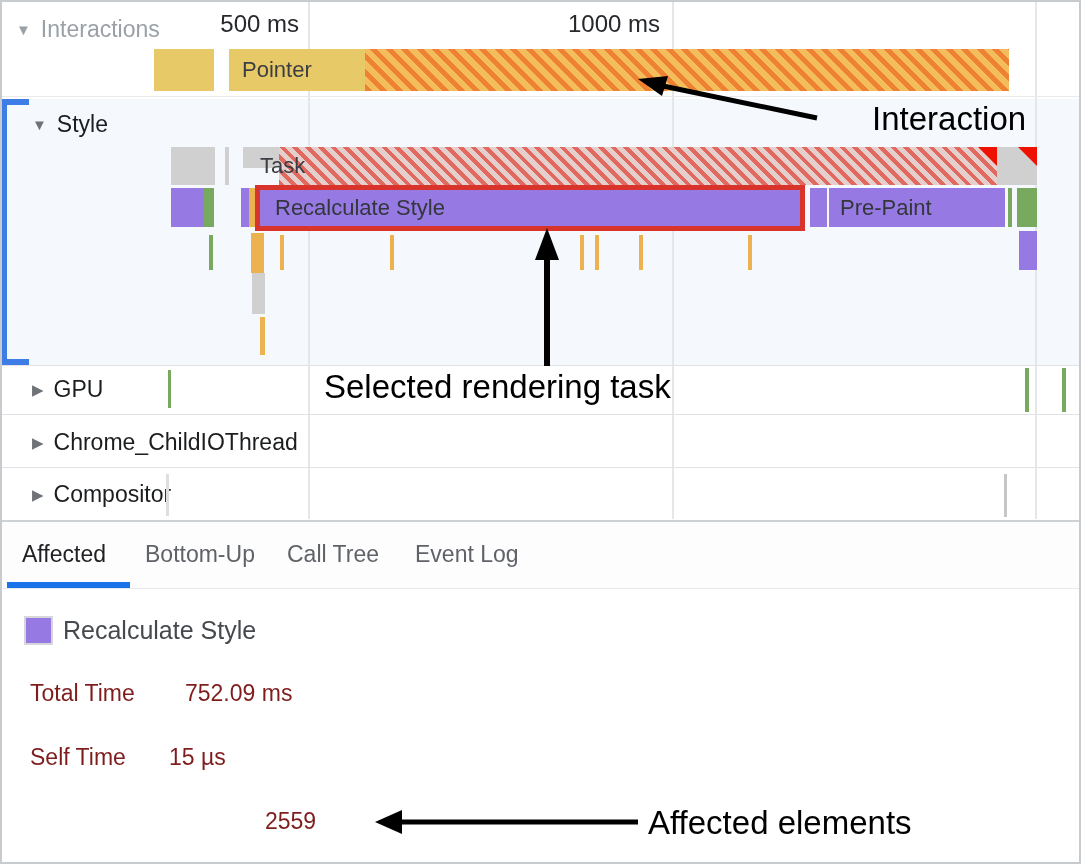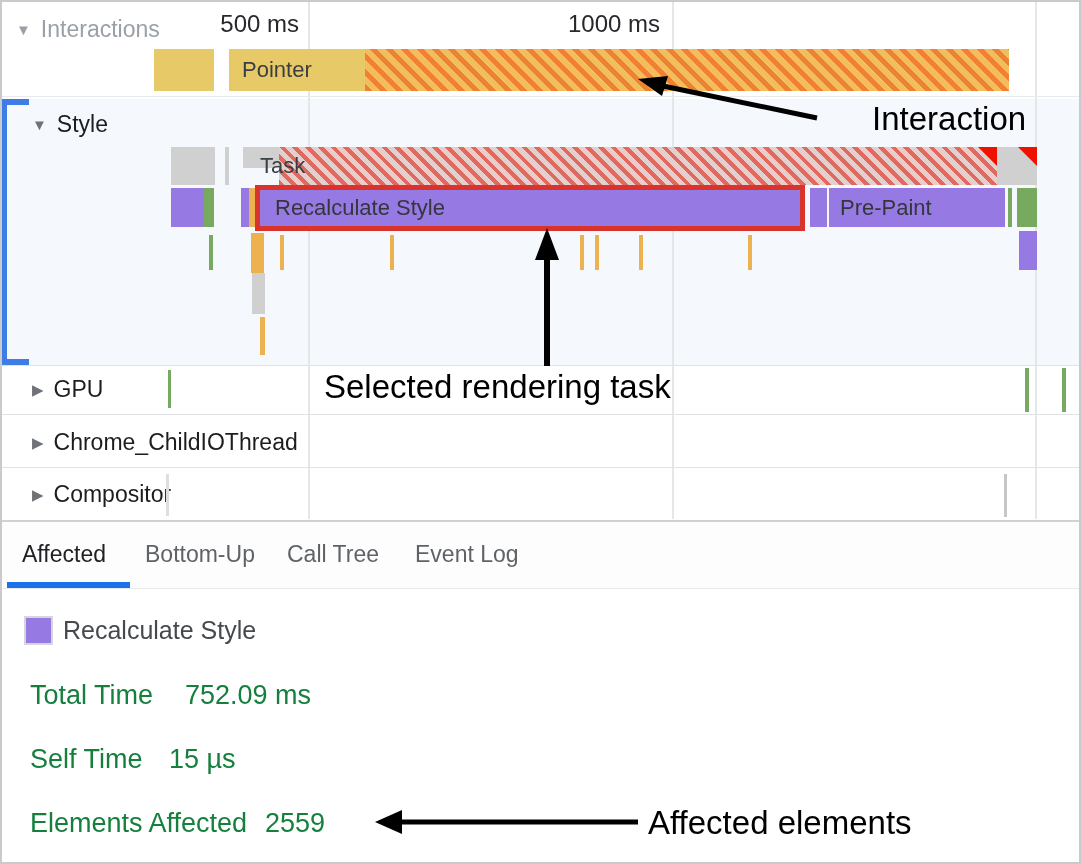--- a/index.html
+++ b/index.html
@@ -25,21 +25,21 @@
   .orange{background:#ecb24f;}
   .gray{background:#d0d0d0;}
   .pointer-hatch{background:repeating-linear-gradient(45deg,#ee8132 0 5px,#f3bd5e 5px 11px);}
   .task-hatch{background:repeating-linear-gradient(45deg,#e1695f 0 4px,#e4cfcc 4px 9px);}
   .corner-tri{position:absolute;top:0;width:0;height:0;border-left:19px solid transparent;border-top:19px solid #ee1100;}
   .selected-bg{background:#f5f9fd;}
   
   .tab{position:absolute;top:539px;font-size:23px;color:#5f6368;cursor:default;white-space:nowrap;}
   .tab.selected{color:#202124;}
   
-  .sum-label,.sum-value{position:absolute;font-size:27px;color:#15803d;white-space:nowrap;}
+  .sum-label,.sum-value{position:absolute;font-size:23px;color:#7f1d1d;white-space:nowrap;}
   .annotation{position:absolute;font-size:33px;color:#000;white-space:nowrap;}
   svg.overlay{position:absolute;left:0;top:0;pointer-events:none;}
 </style>
 </head>
 <body>
 
 <div id="panel">
 
   <div class="abs selected-bg" style="left:0;top:97px;width:1077px;height:266px;"></div>
 
@@ -142,21 +142,20 @@
 
   <div class="abs" style="left:22px;top:614px;width:25px;height:25px;background:#9679e2;border:2px solid #d5d7da;"></div>
   <div class="abs" style="left:61px;top:614px;font-size:25px;color:#46494e;">Recalculate Style</div>
 
   <div class="sum-label" style="left:28px;top:678px;">Total Time</div>
   <div class="sum-value" style="left:183px;top:678px;">752.09 ms</div>
 
   <div class="sum-label" style="left:28px;top:742px;">Self Time</div>
   <div class="sum-value" style="left:167px;top:742px;">15 µs</div>
 
-  <div class="sum-label" style="left:28px;top:806px;">Elements Affected</div>
   <div class="sum-value" style="left:263px;top:806px;">2559</div>
 
   <div class="annotation" style="left:825px;top:98px;margin-left:45px;">Interaction</div>
   <div class="annotation" style="left:322px;top:366px;">Selected rendering task</div>
   <div class="annotation" style="left:646px;top:802px;text-align:right;">Affected elements</div>
 
   <svg class="overlay" width="1077" height="860" viewBox="0 0 1077 860">
 
     <line x1="815" y1="116" x2="661" y2="84" stroke="#000" stroke-width="5"></line>
     <polygon points="636,77 666,74 660,94" fill="#000"></polygon>

